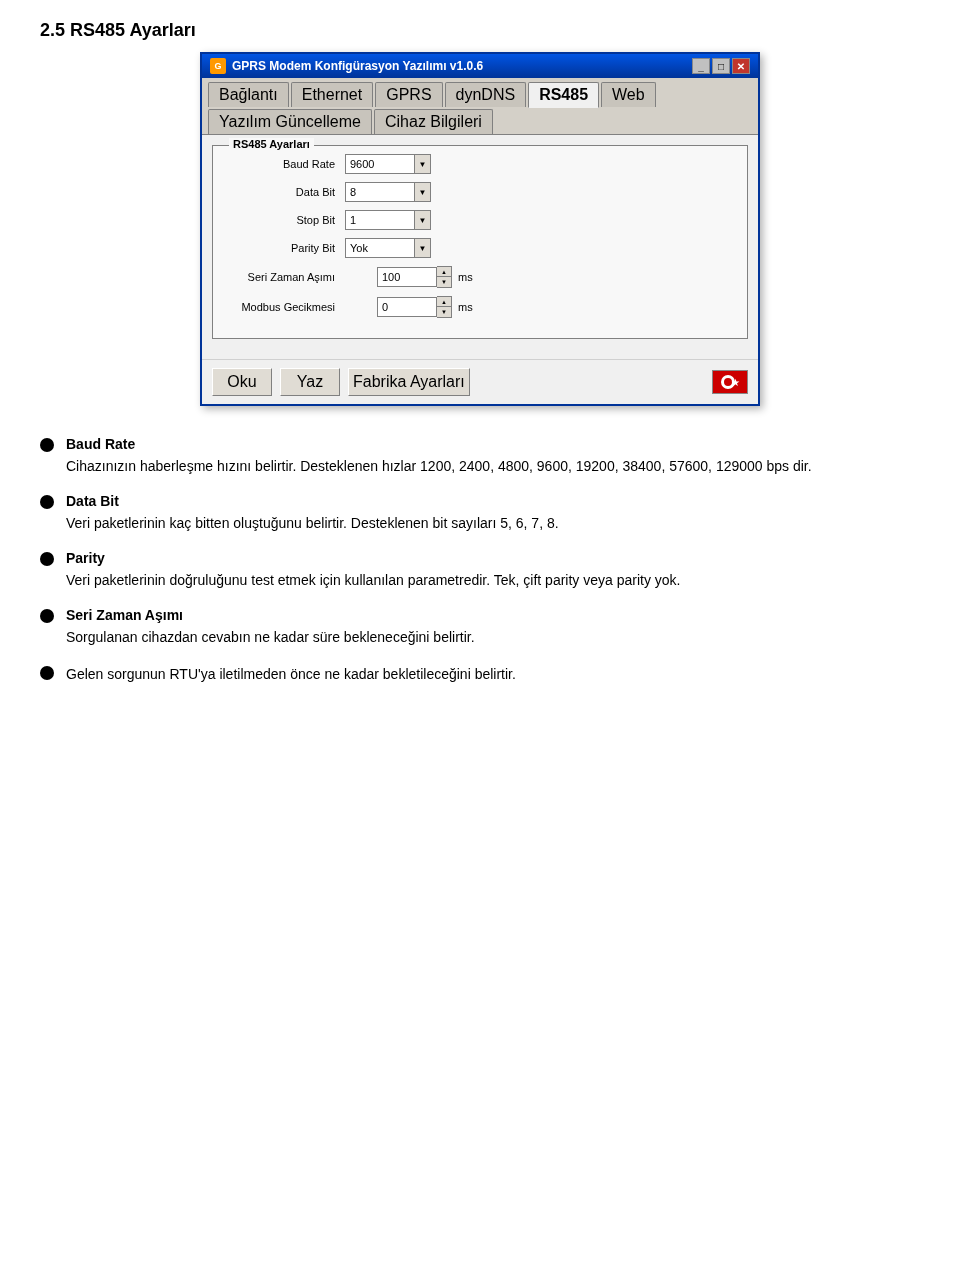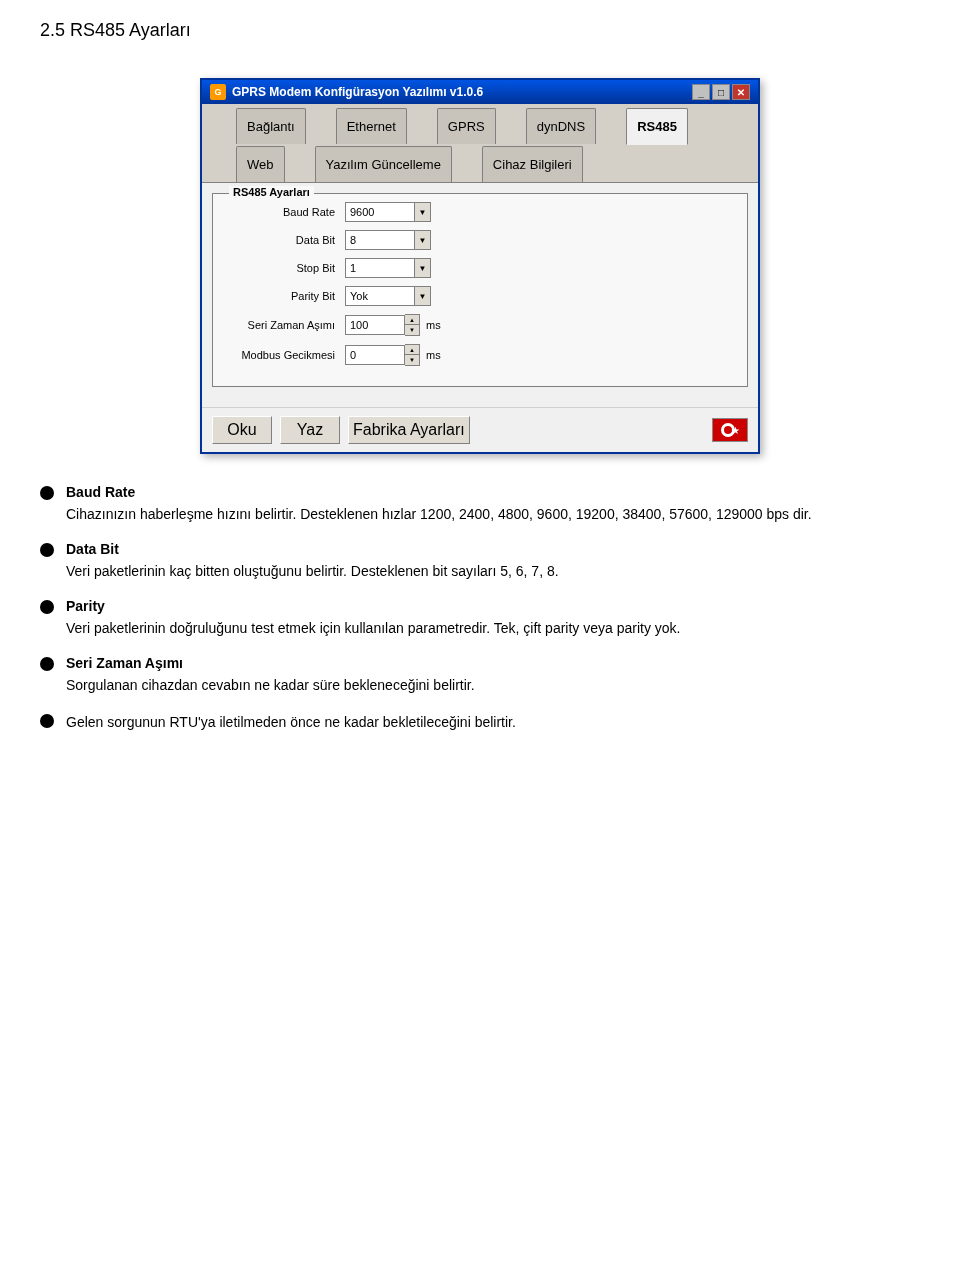--- a/index.html
+++ b/index.html
@@ -9,22 +9,22 @@
       background: #ffffff;
       color: #000000;
       width: 960px;
       min-height: 1264px;
       padding: 20px 40px;
     }
 
     
     .page-title {
       font-size: 18px;
-      font-weight: normal;
-      margin-bottom: 37px;
+      font-weight: bold;
+      margin-bottom: 11px;
     }
 
     
     .dialog-wrapper {
       display: flex;
       justify-content: center;
       margin-bottom: 30px;
     }
 
     .dialog {
@@ -92,29 +92,28 @@
       background: #d4d0c8;
       display: flex;
       flex-wrap: wrap;
       align-items: flex-end;
       padding: 4px 6px 0 6px;
       border-bottom: 1px solid #808080;
       gap: 2px;
     }
 
     .tab {
-      padding: 10px 10px;
-      font-size: 13px;
+      padding: 3px 10px;
+      font-size: 16px;
       background: #c8c4bc;
       border: 1px solid #808080;
       border-bottom: none;
       cursor: pointer;
       color: #000;
       border-radius: 2px 2px 0 0;
-      margin-left: 28px;
     }
 
     .tab.active {
       background: #f0f0f0;
       font-weight: bold;
       border-bottom: 1px solid #f0f0f0;
       margin-bottom: -1px;
       z-index: 1;
     }
 
@@ -188,20 +187,21 @@
       align-items: center;
     }
 
     .spinner-input {
       width: 60px;
       height: 20px;
       border: 1px solid #808080;
       background: white;
       padding: 1px 4px;
       font-size: 11px;
+      margin-left: 32px;
     }
 
     .spinner-buttons {
       display: flex;
       flex-direction: column;
       border: 1px solid #808080;
       border-left: none;
     }
 
     .spinner-btn {

